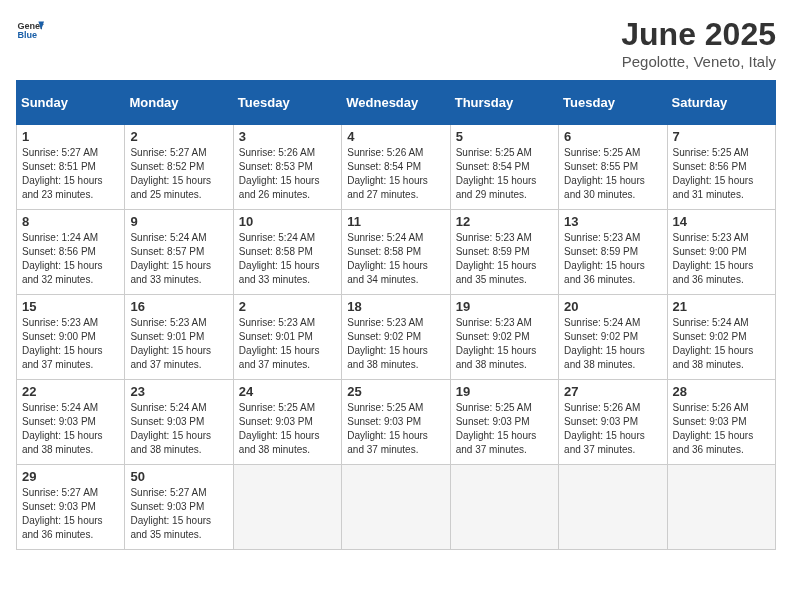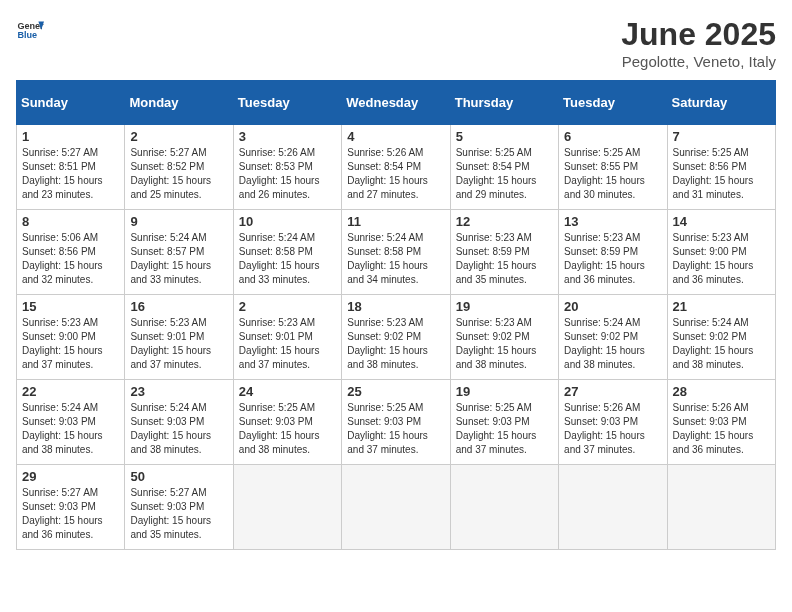--- a/index.html
+++ b/index.html
@@ -157,21 +157,21 @@
           <span class="day-number">7</span>
           <div class="day-info">Sunrise: 5:25 AM
 Sunset: 8:56 PM
 Daylight: 15 hours
 and 31 minutes.</div>
         </td>
       </tr>
       <tr class="week-row">
         <td>
           <span class="day-number">8</span>
-          <div class="day-info">Sunrise: 5:06 AM
+          <div class="day-info">Sunrise: 1:24 AM
 Sunset: 8:56 PM
 Daylight: 15 hours
 and 32 minutes.</div>
         </td>
         <td>
           <span class="day-number">9</span>
           <div class="day-info">Sunrise: 5:24 AM
 Sunset: 8:57 PM
 Daylight: 15 hours
 and 33 minutes.</div>

